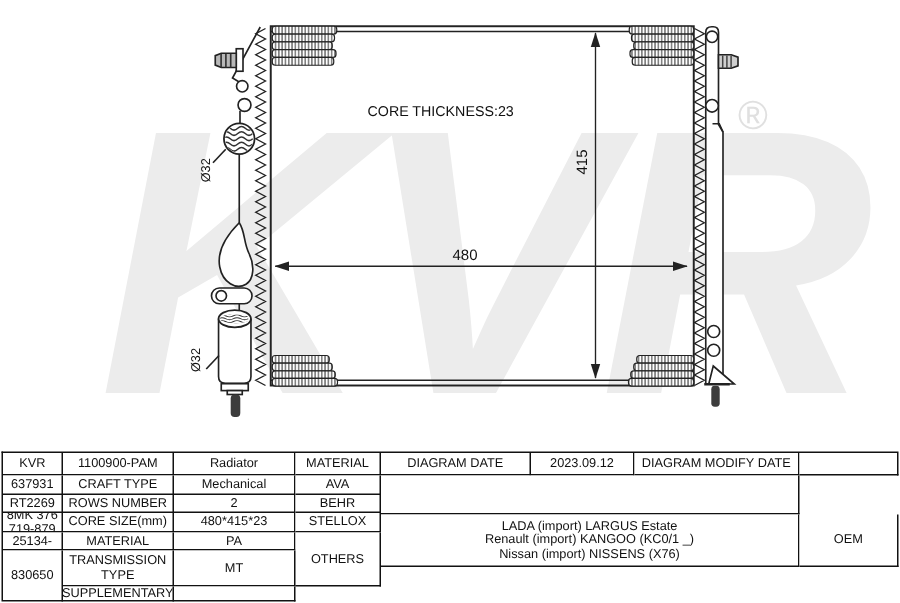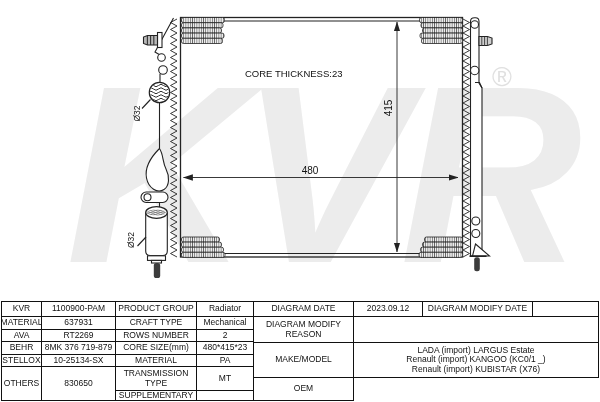--- a/index.html
+++ b/index.html
@@ -153,21 +153,20 @@
     <text transform="translate(140,113.5) rotate(-90)" font-size="8.5" fill="#111" text-anchor="middle">Ø32</text>
     <text transform="translate(133.5,240) rotate(-90)" font-size="8.5" fill="#111" text-anchor="middle">Ø32</text>
   </svg>
 
   <div class="sheet">
 
     <div class="grid grid-left">
 
       <div class="c">KVR</div>
       <div class="c">1100900-PAM</div>
-      <div class="c">PRODUCT GROUP</div>
       <div class="c">Radiator</div>
 
       <div class="c">MATERIAL</div>
       <div class="c">637931</div>
       <div class="c">CRAFT TYPE</div>
       <div class="c">Mechanical</div>
 
       <div class="c">AVA</div>
       <div class="c">RT2269</div>
       <div class="c">ROWS NUMBER</div>
@@ -191,27 +190,25 @@
       <div class="c"></div>
     </div>
 
     <div class="grid grid-right">
 
       <div class="c">DIAGRAM DATE</div>
       <div class="c">2023.09.12</div>
       <div class="c">DIAGRAM MODIFY DATE</div>
       <div class="c"></div>
 
-      <div class="c">DIAGRAM MODIFY REASON</div>
       <div class="c cs3"></div>
 
-      <div class="c">MAKE/MODEL</div>
       <div class="c cs3">
         <div class="mm-line">LADA (import) LARGUS Estate</div>
         <div class="mm-line">Renault (import) KANGOO (KC0/1 _)</div>
-        <div class="mm-line">Renault (import) KUBISTAR (X76)</div>
+        <div class="mm-line">Nissan (import) NISSENS (X76)</div>
       </div>
 
       <div class="c">OEM</div>
     </div>
 
   </div>
 </div>
 
 </body></html>

